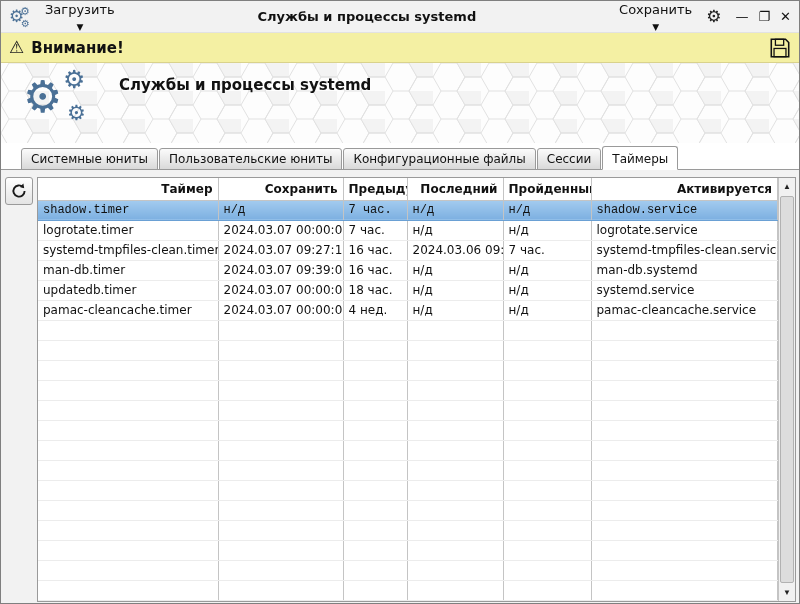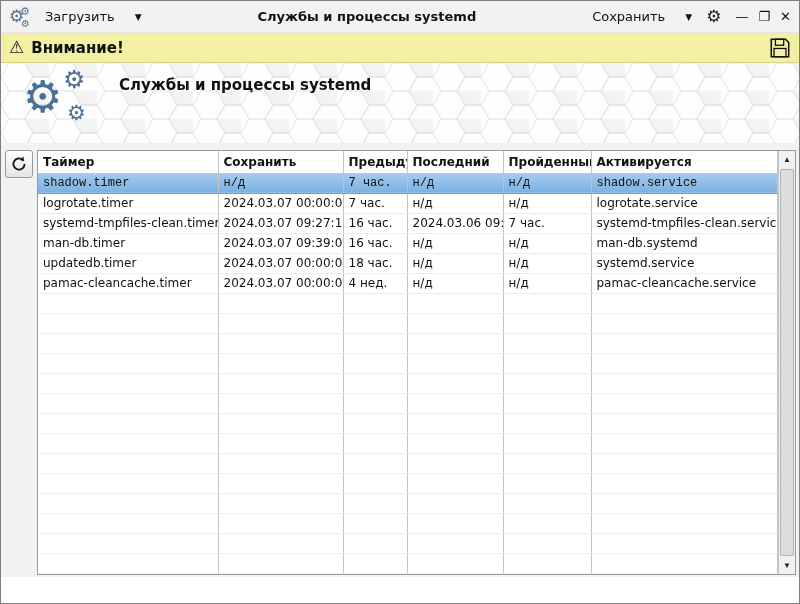--- a/index.html
+++ b/index.html
@@ -14,21 +14,21 @@
   .titlebar {
     height:32px; background:#f2f2f2; display:flex; align-items:center;
     padding:0 8px; gap:8px; border-bottom:1px solid #e2e2e2;
   }
   .app-icon { position:relative; width:24px; height:22px; color:#4d7297; flex:0 0 auto; }
   .app-icon .g1 { position:absolute; left:0; top:-1px; font-size:17px; line-height:22px; }
   .app-icon .g2 { position:absolute; left:11px; top:-5px; font-size:11px; line-height:22px; }
   .app-icon .g3 { position:absolute; left:12px; top:7px;  font-size:10px; line-height:22px; }
   .tb-btn {
     background:none; border:none; font:13px "DejaVu Sans", sans-serif;
-    display:flex; align-items:center; gap:20px; color:#111; cursor:default; padding:2px 4px;
+    display:flex; align-items:center; gap:5px; color:#111; cursor:default; padding:2px 4px;flex-direction:column;
   }
   .dd-arrow { font-size:9px; color:#111; }
   .tb-title { flex:1; text-align:center; font-size:13px; font-weight:bold; color:#111;
               white-space:nowrap; overflow:hidden; }
   .gear-btn { background:none; border:none; font-size:17px; color:#222; padding:0 2px; cursor:default; }
   .win-controls { display:flex; align-items:center; gap:10px; margin-left:4px; }
   .win-btn { background:none; border:none; font:13px "DejaVu Sans", sans-serif; color:#111; cursor:default; line-height:1; }
 
   
   .warning-bar {
@@ -73,21 +73,21 @@
     display:flex; align-items:center; justify-content:center; cursor:default; padding:0;
   }
   .table-wrap {
     position:absolute; left:36px; top:7px; right:3px; bottom:2px;
     border:1px solid #9a9a9a; background:#fff; display:flex; overflow:hidden;
   }
   .grid { flex:1; overflow:hidden; }
   table { width:100%; border-collapse:collapse; table-layout:fixed; }
   col.c0{width:180px} col.c1{width:125px} col.c2{width:64px} col.c3{width:96px} col.c4{width:88px}
   th {
-    text-align:left; font-size:12px; font-weight:bold; color:#111;
+    text-align:right; font-size:12px; font-weight:bold; color:#111;
     padding:3px 5px; height:22px; border-right:1px solid #c4c4c4; border-bottom:1px solid #c4c4c4;
     white-space:nowrap; overflow:hidden; background:#fff;
   }
   td {
     font-size:12px; color:#111; padding:2px 5px; height:20px;
     border-right:1px solid #c4c4c4; border-bottom:1px solid #ececec;
     white-space:nowrap; overflow:hidden;
   }
   tr.selected td {
     background:linear-gradient(#a3cbef,#7db0e1);
@@ -163,20 +163,27 @@
     <div class="logo">
       <span class="g1">⚙</span>
       <span class="g2">⚙</span>
       <span class="g3">⚙</span>
     </div>
     <div class="header-text">
       <div class="header-title">Службы и процессы systemd</div>
     </div>
   </div>
 
+  <div class="tabs">
+    <div class="tab">Системные юниты</div>
+    <div class="tab">Пользовательские юниты</div>
+    <div class="tab">Конфигурационные файлы</div>
+    <div class="tab">Сессии</div>
+    <div class="tab active">Таймеры</div>
+  </div>
 
   <div class="content">
     <button class="refresh-btn">
       <svg width="16" height="16" viewBox="0 0 16 16">
         <path d="M13.6 8a5.6 5.6 0 1 1-1.7-4" fill="none" stroke="#1a1a1a" stroke-width="1.9"></path>
         <polygon points="12.4,0.6 13.2,5.2 8.8,4" fill="#1a1a1a"></polygon>
       </svg>
     </button>
 
     <div class="table-wrap">

